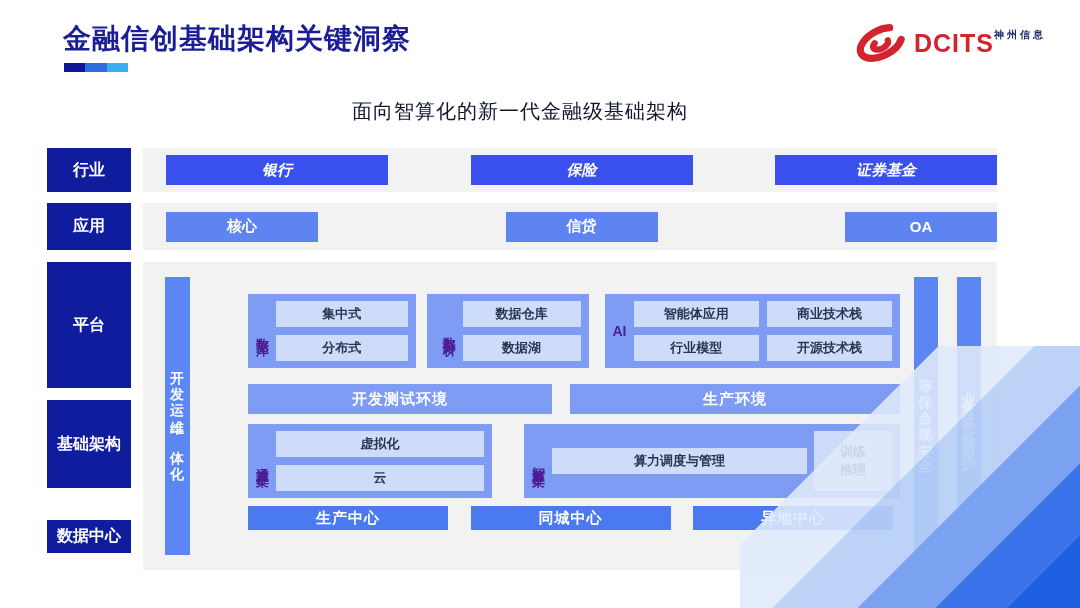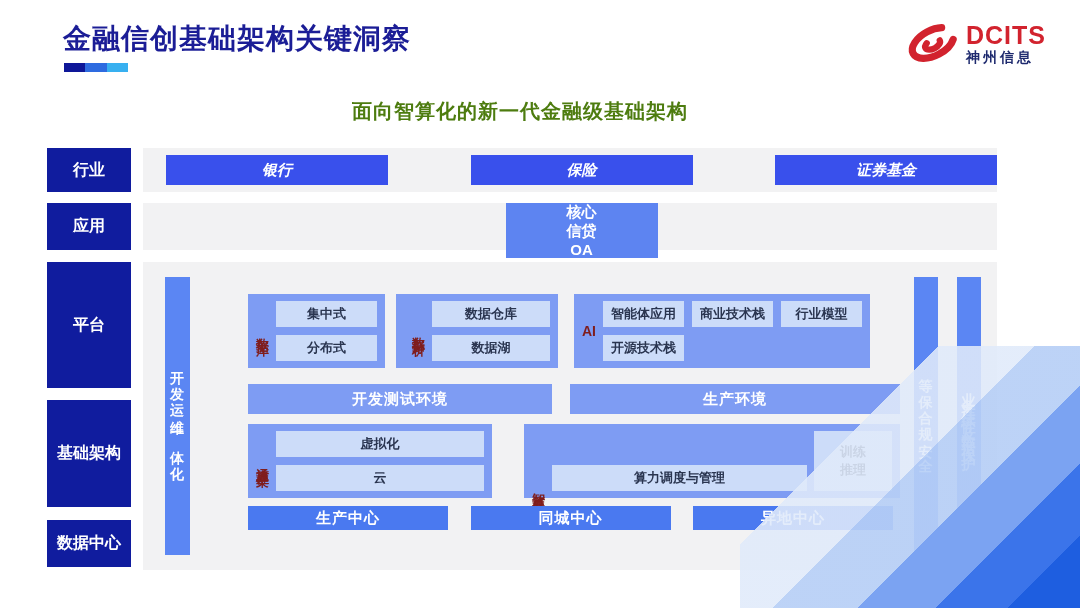--- a/index.html
+++ b/index.html
@@ -6,48 +6,48 @@
   .slide {
     position:relative; width:1080px; height:608px; background:#ffffff;
     font-family:"Liberation Sans","DejaVu Sans",sans-serif; overflow:hidden;
   }
   
   .page-title { position:absolute; left:63px; top:20px; font-size:28px; font-weight:bold; color:#1b1d96; letter-spacing:1px; }
   .title-underline { position:absolute; left:64px; top:63px; width:64px; height:9px; display:flex; }
   .title-underline i { flex:1; display:block; }
   .u-dark { background:#0e1798; } .u-mid { background:#2e6be0; } .u-light { background:#38b0f0; }
   .logo { position:absolute; right:34px; top:16px; display:flex; align-items:center; gap:6px; }
-  .logo-text { display:flex; flex-direction:column; line-height:1.15; }
+  .logo-text { display:flex; flex-direction:row; line-height:1.15; }
   .logo-brand { color:#d2232e; font-size:25px; font-weight:bold; letter-spacing:1px; }
-  .logo-company { color:#1e2a6e; font-size:14px; font-weight:bold; letter-spacing:3px; }
-  .subtitle { position:absolute; left:0; width:1040px; top:98px; text-align:center; font-size:20px; font-weight:bold; color:#4d7c0f; letter-spacing:1px; }
+  .logo-company { color:#1e2a6e; font-size:10px; font-weight:bold; letter-spacing:3px; }
+  .subtitle { position:absolute; left:0; width:1040px; top:98px; text-align:center; font-size:20px; font-weight:normal; color:#0f172a; letter-spacing:1px; }
   
   .side-label { position:absolute; left:47px; width:84px; background:#101c9e; color:#ffffff;
     font-size:16px; font-weight:bold; display:flex; align-items:center; justify-content:center; }
   
   .strip { position:absolute; left:143px; width:854px; background:#f2f2f3; display:flex;
     align-items:center; justify-content:space-between; padding-left:23px; box-sizing:border-box; }
   .pill { display:flex; align-items:center; justify-content:center; color:#ffffff; font-weight:bold; font-size:15px; height:30px; }
   .pill-industry { width:222px; background:#3950ec;font-style:italic; }
   .pill-app { width:152px; background:#5d84f1; }
   
   .panel { position:absolute; left:143px; top:262px; width:854px; height:308px; background:#f2f2f3; }
   .vbar { position:absolute; top:15px; height:278px; background:#5b86f3; color:#ffffff;
     display:flex; align-items:center; justify-content:center; font-weight:bold; }
   .vtext { writing-mode:vertical-rl; text-orientation:upright; font-size:14px; line-height:1; }
   .sp16 { letter-spacing:16px; } .sp7 { letter-spacing:7px; }
   .central { position:absolute; left:105px; top:0; width:652px; height:308px; }
   .groups-row { position:absolute; top:32px; left:0; width:652px; height:74px; display:flex; }
   .group { background:#7e9cf3; display:flex; align-items:center; gap:7px; padding:7px 8px; box-sizing:border-box; }
-  .group-label { color:#7f1d1d; font-weight:bold; font-size:13px; }
+  .group-label { color:#4c1d95; font-weight:bold; font-size:13px; }
   .vlabel { writing-mode:vertical-rl; text-orientation:upright; line-height:1; letter-spacing:2px; }
   .group-stack { flex:1; display:flex; flex-direction:column; gap:8px; justify-content:center; }
   .lightbox { background:#ccdcf9; color:#2a3550; font-size:13px; font-weight:bold; height:26px;
     display:flex; align-items:center; justify-content:center; }
-  .ai-grid { flex:1; display:grid; grid-template-columns:1fr 1fr 1fr; gap:8px; }
+  .ai-grid { flex:1; display:grid; grid-template-columns:1fr 1fr; gap:8px; }
   .env-row { position:absolute; top:122px; left:0; width:652px; display:flex; justify-content:space-between; }
   .envbar { height:30px; background:#7e9cf3; color:#ffffff; font-size:15px; font-weight:bold;
     display:flex; align-items:center; justify-content:center; letter-spacing:1px; }
   .fw-row { position:absolute; top:162px; left:0; width:652px; height:74px; display:flex; }
   .side-box { width:78px; align-self:stretch; height:auto; }
   .side-box span { display:inline-block; width:2.2em; text-align:center; line-height:1.35; }
   .centers-row { position:absolute; top:244px; left:0; width:645px; display:flex; justify-content:space-between; }
   .center-pill { width:200px; height:24px; background:#4a79f0; color:#ffffff; font-weight:bold; font-size:15px;
     display:flex; align-items:center; justify-content:center; letter-spacing:1px; }
   
@@ -81,51 +81,51 @@
     <div class="logo-text">
       <span class="logo-brand">DCITS</span>
       <span class="logo-company">神州信息</span>
     </div>
   </div>
   <div class="subtitle">面向智算化的新一代金融级基础架构</div>
 
   <div class="side-label" style="top:203px;height:47px;">应用</div>
   <div class="side-label" style="top:148px;height:44px;">行业</div>
   <div class="side-label" style="top:262px;height:126px;">平台</div>
-  <div class="side-label" style="top:400px;height:107px;">基础架构</div>
-  <div class="side-label" style="top:520px;height:47px;">数据中心</div>
+  <div class="side-label" style="top:400px;height:88px;">基础架构</div>
+  <div class="side-label" style="top:520px;height:33px;">数据中心</div>
 
   <div class="strip" style="top:148px;height:44px;">
     <div class="pill pill-industry">银行</div>
     <div class="pill pill-industry">保险</div>
     <div class="pill pill-industry">证券基金</div>
   </div>
 
-  <div class="strip" style="top:203px;height:47px;flex-direction:column;">
+  <div class="strip" style="top:203px;height:47px;">
     <div class="pill pill-app">核心</div>
     <div class="pill pill-app">信贷</div>
     <div class="pill pill-app">OA</div>
   </div>
 
   <div class="panel">
 
     <div class="vbar" style="left:22px;width:25px;">
       <span class="vtext sp16">开发运维一体化</span>
     </div>
     <div class="vbar" style="left:771px;width:24px;">
       <span class="vtext sp16">等保合规安全</span>
     </div>
     <div class="vbar" style="left:814px;width:24px;">
       <span class="vtext sp7">业务连续性及数据保护</span>
     </div>
 
     <div class="central">
 
       <div class="groups-row">
-        <div class="group" style="width:137px;">
+        <div class="group" style="width:168px;">
           <span class="group-label vlabel">数据库</span>
           <div class="group-stack">
             <div class="lightbox">集中式</div>
             <div class="lightbox">分布式</div>
           </div>
         </div>
         <div class="group" style="width:162px;margin-left:11px;padding-left:16px;">
           <span class="group-label vlabel">数据分析</span>
           <div class="group-stack">
             <div class="lightbox">数据仓库</div>
@@ -149,21 +149,21 @@
       </div>
 
       <div class="fw-row">
         <div class="group" style="width:244px;">
           <span class="group-label vlabel">通算框架</span>
           <div class="group-stack">
             <div class="lightbox">虚拟化</div>
             <div class="lightbox">云</div>
           </div>
         </div>
-        <div class="group" style="flex:1;margin-left:32px;align-items:flex-end;">
+        <div class="group" style="flex:1;margin-left:32px;">
           <span class="group-label vlabel">智算框架</span>
           <div class="group-stack">
             <div class="lightbox">算力调度与管理</div>
           </div>
           <div class="lightbox side-box">
             <span>训练推理</span>
           </div>
         </div>
       </div>
 

